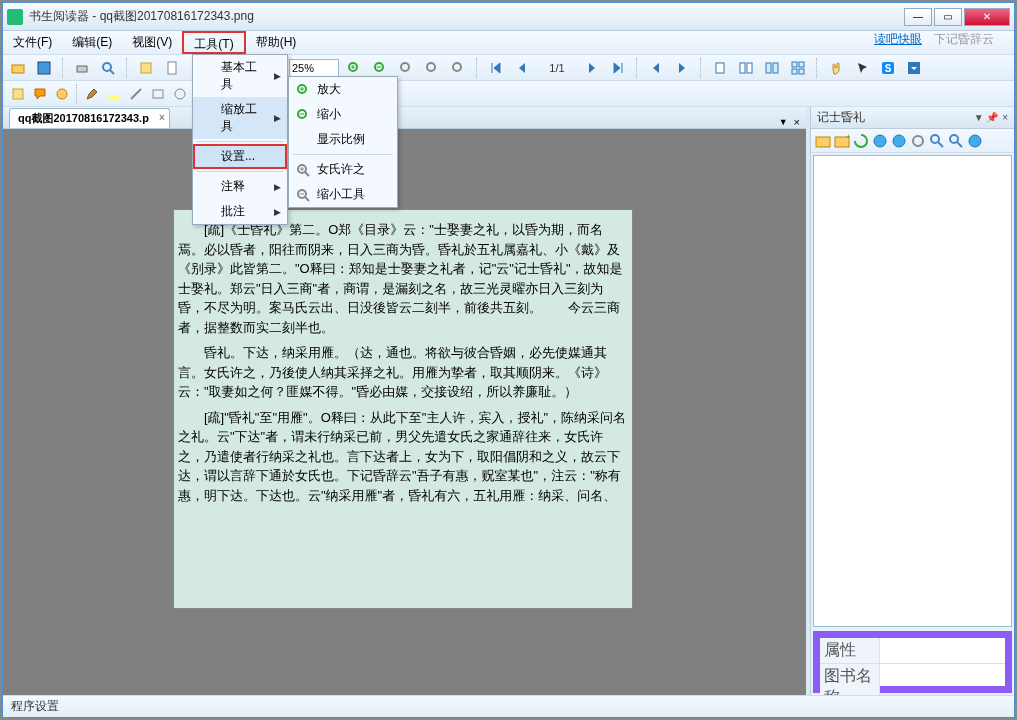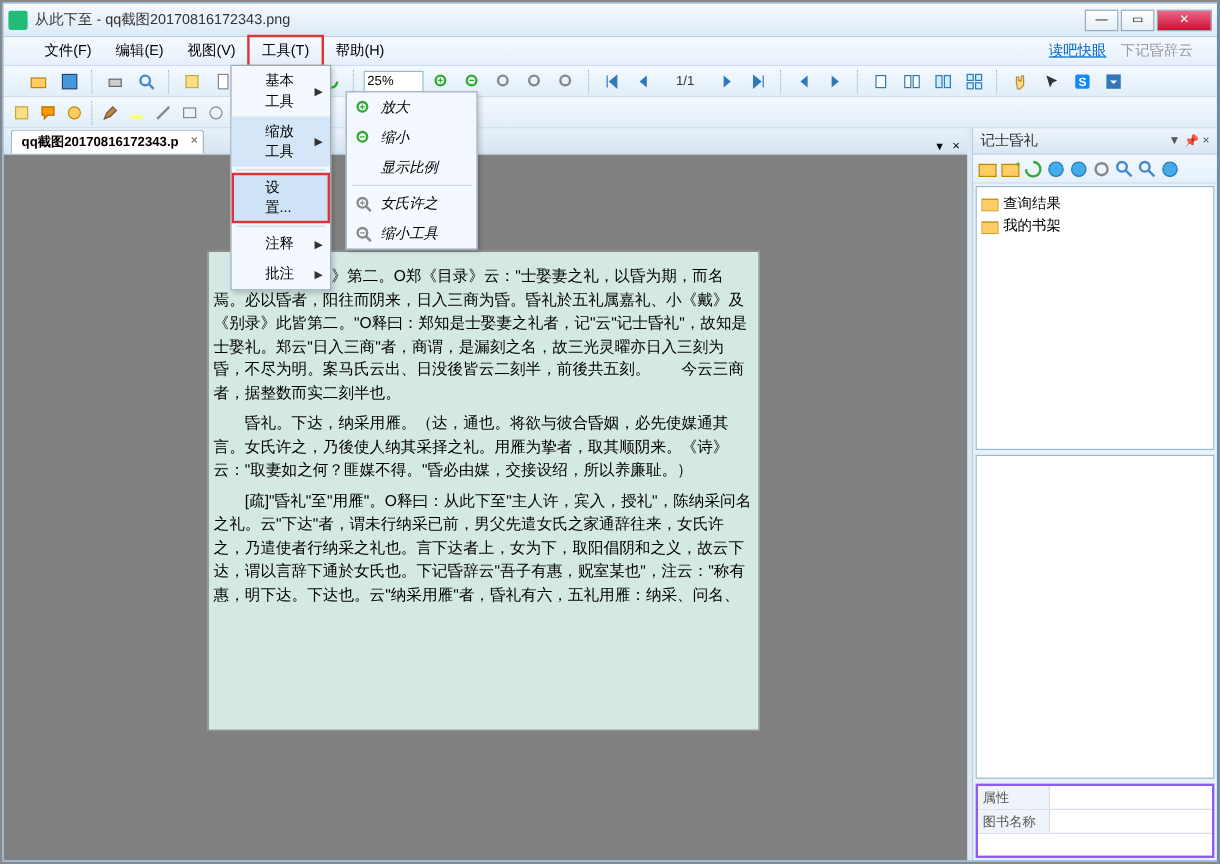--- a/index.html
+++ b/index.html
@@ -4,27 +4,27 @@
 <style>
 * { box-sizing: border-box; margin: 0; padding: 0; font-family: "Microsoft YaHei", SimSun, sans-serif; }
 body { background: #fff; width: 1017px; height: 720px; overflow: hidden; border: 2px solid #888; position: relative; }
 .window-frame { border: 1px solid #4a90d9; background: linear-gradient(#eaf3fb,#dbeaf7); height: 100%; display: flex; flex-direction: column; }
 .titlebar { height: 28px; display: flex; align-items: center; padding: 0 4px; background: linear-gradient(#f6fbff,#dce9f5); border-bottom: 1px solid #bcd; }
 .titlebar .app-icon { width: 16px; height: 16px; background: #2b7; border-radius: 2px; margin-right: 6px; }
 .titlebar .title { font-size: 12px; color: #333; flex: 1; }
 .win-controls { display: flex; gap: 2px; }
 .win-btn { width: 28px; height: 18px; border: 1px solid #9ab; background: linear-gradient(#fff,#e4eef8); font-size: 10px; text-align: center; line-height: 16px; cursor: pointer; }
 .win-btn.close { background: linear-gradient(#e68,#c13); color: #fff; width: 46px; }
-.menubar { height: 24px; display: flex; align-items: center; background: linear-gradient(#f5faff,#e6f0fa); border-bottom: 1px solid #cde; font-size: 12px; padding-left: 24px; }
+.menubar { height: 24px; display: flex; background: linear-gradient(#f5faff,#e6f0fa); border-bottom: 1px solid #cde; font-size: 12px; }
 .menu-item { padding: 3px 10px; cursor: pointer; }
 .menu-item.tools { border: 2px solid #d33; }
 .menubar .spacer { flex: 1; }
 .menubar .link { color: #06c; text-decoration: underline; margin-right: 12px; cursor: pointer; }
 .menubar .hint { color: #999; margin-right: 20px; }
-.toolbar { height: 26px; background: linear-gradient(#f3f9ff,#e2eef8); border-bottom: 1px solid #cde; display: flex; align-items: center; padding: 0 18px; gap: 4px; font-size: 11px; }
+.toolbar { height: 26px; background: linear-gradient(#f3f9ff,#e2eef8); border-bottom: 1px solid #cde; display: flex; align-items: center; padding: 0 4px; gap: 4px; font-size: 11px; }
 .tb-btn { width: 20px; height: 20px; margin: 0 1px; border: 1px solid transparent; display: flex; align-items: center; justify-content: center; cursor: pointer; }
 .tb-sep { width: 2px; height: 20px; margin: 0 3px; border-left: 1px dotted #9bc; }
 .tb-combo { width: 50px; height: 18px; border: 1px solid #9bc; background: #fff; font-size: 11px; padding: 0 2px; }
 .page-ind { width: 40px; text-align: center; font-size: 11px; color: #333; }
 .toolbar2 { height: 26px; background: linear-gradient(#f3f9ff,#e2eef8); border-bottom: 1px solid #cde; display: flex; align-items: center; padding: 0 4px; }
 .content-area { flex: 1; display: flex; overflow: hidden; }
 .doc-panel { flex: 1; display: flex; flex-direction: column; background: #dde8f0; border-right: 4px solid #dce9f5; }
 .doc-tabs { height: 22px; background: linear-gradient(#e8f1fa,#d6e4f0); display: flex; align-items: flex-end; padding: 0 6px; border-bottom: 1px solid #bcd; position: relative; }
 .doc-tab { background: #fff; border: 1px solid #9bc; border-bottom: none; padding: 2px 20px 2px 8px; font-size: 11px; font-weight: bold; border-radius: 3px 3px 0 0; position: relative; }
 .tab-close { position: absolute; right: 4px; top: 3px; font-size: 10px; cursor: pointer; color: #888; }
@@ -35,43 +35,43 @@
 .right-panel { width: 204px; display: flex; flex-direction: column; background: #e8f1fa; border-left: 1px solid #bcd; }
 .panel-header { height: 22px; background: linear-gradient(#eef6fd,#d8e6f2); border-bottom: 1px solid #bcd; display: flex; align-items: center; padding: 0 6px; font-size: 12px; color: #333; }
 .panel-header .sp { flex: 1; }
 .panel-header .ctl { font-size: 10px; margin-left: 3px; cursor: pointer; color: #555; }
 .panel-toolbar { height: 24px; background: linear-gradient(#f3f9ff,#e4f0fa); border-bottom: 1px solid #cde; display: flex; align-items: center; padding: 0 4px; gap: 3px; }
 .panel-tb-icon { width: 16px; height: 16px; cursor: pointer; }
 .tree { flex: 0 0 220px; background: #fff; border: 1px solid #9bc; margin: 2px; padding: 4px; font-size: 12px; overflow: auto; }
 .tree-item { display: flex; align-items: center; gap: 4px; padding: 1px 0; }
 .tree-icon { width: 14px; height: 12px; }
 .mid-space { flex: 1; background: #fff; border: 1px solid #9bc; margin: 2px; }
-.props { height: 62px; background: #fff; border: 2px solid #8b5cf6; margin: 2px; font-size: 11px; }
+.props { height: 62px; background: #fff; border: 7px solid #8b5cf6; margin: 2px; font-size: 16px; }
 .props-row { display: flex; border-bottom: 1px solid #dde; }
 .props-row .k { width: 60px; padding: 2px 4px; background: #eef4fa; border-right: 1px solid #dde; color: #555; }
 .props-row .v { flex: 1; padding: 2px 4px; }
 .statusbar { height: 22px; background: linear-gradient(#f3f9ff,#e2eef8); border-top: 1px solid #cde; font-size: 12px; padding: 2px 8px; color: #333; }
 
 .dropdown { position: absolute; background: #f4f9ff; border: 1px solid #9ab; box-shadow: 2px 2px 4px rgba(0,0,0,.2); font-size: 12px; z-index: 100; }
 .dropdown-item { padding: 4px 24px 4px 28px; cursor: pointer; position: relative; display: flex; align-items: center; }
 .dropdown-item.sel { border: 2px solid #d33; background: #cfe3f6; padding: 2px 22px 2px 26px; }
 .dropdown-item .arrow { position: absolute; right: 6px; font-size: 9px; color: #333; }
 .dropdown-sep { height: 1px; background: #cbd8e4; margin: 2px 4px; }
 .dd-icon { position: absolute; left: 6px; width: 16px; height: 16px; display: flex; align-items: center; justify-content: center; }
-#tools-menu { left: 190px; top: 52px; width: 84px; }
-#zoom-submenu { left: 286px; top: 74px; width: 110px; font-style: italic; }
+#tools-menu { left: 190px; top: 52px; width: 96px; }
+#zoom-submenu { left: 286px; top: 74px; width: 110px; }
 svg { display: block; }
 </style>
 </head>
 <body>
 
 <div class="window-frame">
   <div class="titlebar">
     <div class="app-icon"></div>
-    <div class="title">从此下至 - qq截图20170816172343.png</div>
+    <div class="title">书生阅读器 - qq截图20170816172343.png</div>
     <div class="win-controls">
       <div class="win-btn">—</div>
       <div class="win-btn">▭</div>
       <div class="win-btn close">✕</div>
     </div>
   </div>
 
   <div class="menubar">
     <div class="menu-item">文件(F)</div>
     <div class="menu-item">编辑(E)</div>
@@ -350,48 +350,37 @@
             <line x1="9" y1="9" x2="14" y2="14" stroke="#48c" stroke-width="2"></line>
           </svg>
         <svg class="panel-tb-icon" width="16" height="16">
             <circle cx="6" cy="6" r="4" fill="none" stroke="#48c" stroke-width="2"></circle>
             <line x1="9" y1="9" x2="14" y2="14" stroke="#48c" stroke-width="2"></line>
           </svg>
         <svg class="panel-tb-icon" width="16" height="16">
             <circle cx="8" cy="8" r="6" fill="#4ae" stroke="#27a"></circle>
           </svg>
       </div>
-      <div class="tree">
-        <div class="tree-item">
-          <svg class="tree-icon" width="14" height="12">
-              <rect x="0" y="2" width="14" height="10" fill="#fc6" stroke="#b80"></rect>
-            </svg>
-          <span>查询结果</span>
-        </div>
-        <div class="tree-item">
-          <svg class="tree-icon" width="14" height="12">
-              <rect x="0" y="2" width="14" height="10" fill="#fc6" stroke="#b80"></rect>
-            </svg>
-          <span>我的书架</span>
-        </div>
-      </div>
       <div class="mid-space"></div>
       <div class="props">
         <div class="props-row">
             <div class="k">属性</div>
             <div class="v"></div>
           </div>
         <div class="props-row">
             <div class="k">图书名称</div>
             <div class="v"></div>
           </div>
       </div>
     </div>
   </div>
 
+  <div class="statusbar">
+    <span>程序设置</span>
+  </div>
 </div>
 
 <div id="tools-menu" class="dropdown">
   <div class="dropdown-item">
       <span>基本工具</span>
       <span class="arrow">▶</span>
     </div>
   <div class="dropdown-item" style="background:#d4e6f8">
       <span>缩放工具</span>
       <span class="arrow">▶</span>

